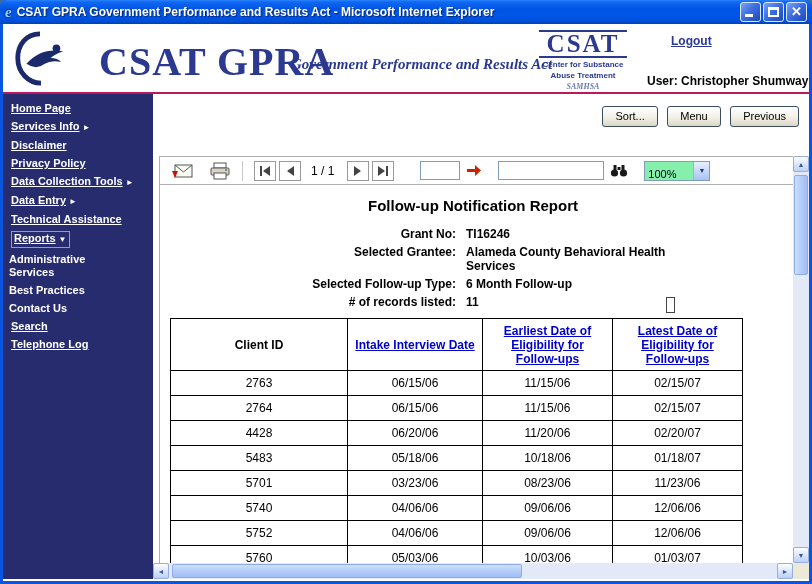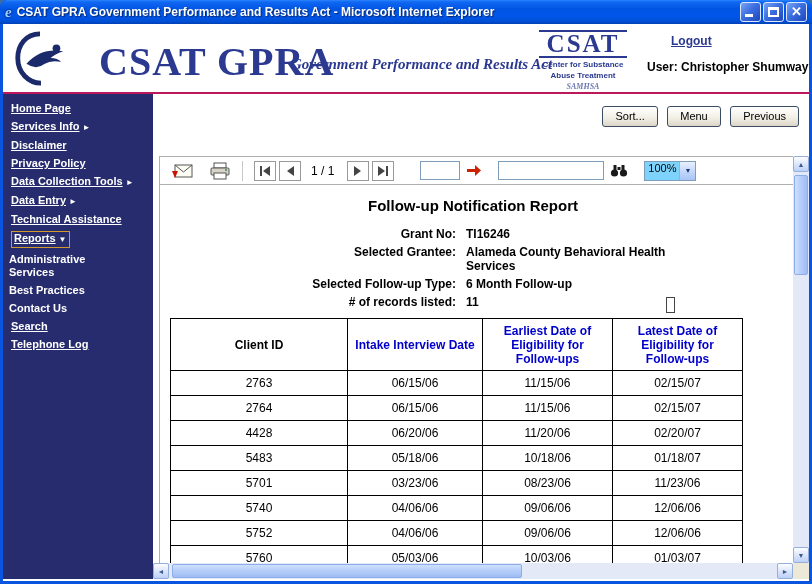--- a/index.html
+++ b/index.html
@@ -28,21 +28,21 @@
   .hhs-logo { position:absolute; left:8px; top:5px; }
   .brand-main { position:absolute; left:96px; top:14px; color:#2b3990; font:bold 40px "Liberation Serif",serif; letter-spacing:1px; }
   .brand-tagline { position:absolute; left:288px; top:32px; color:#2b3990; font:italic bold 15px "Liberation Serif",serif; }
   .csat-logo { position:absolute; left:536px; top:6px; width:88px; text-align:center; color:#2b3990; }
   .csat-logo .csat-name { font:bold 25px "Liberation Serif",serif; letter-spacing:2px; line-height:24px;
     border-top:2px solid #2b3990; border-bottom:2px solid #2b3990; }
   .csat-logo .csat-sub { font:bold 8px "Liberation Sans",sans-serif; line-height:9px; margin-top:2px; }
   .csat-logo .samhsa { font:italic bold 8px "Liberation Serif",serif; color:#6a7ab0; margin-top:2px; }
   .logout-link { position:absolute; left:668px; top:10px; color:#2b3990; font:bold 12px "Liberation Sans",sans-serif;
     text-decoration:underline; cursor:pointer; }
-  .user-label { position:absolute; left:644px; top:36px; color:#000; font:bold 12px "Liberation Sans",sans-serif; white-space:nowrap; }
+  .user-label { position:absolute; left:644px; top:50px; color:#000; font:bold 12px "Liberation Sans",sans-serif; white-space:nowrap; }
 
   
   .page-body { display:flex; height:485px; }
 
   
   .sidebar { width:150px; background:#272c6e; padding:5px 0 0 0; flex:none; }
   .nav-item { color:#fff; font:bold 11px "Liberation Sans",sans-serif; line-height:13px;
     padding:3px 6px 2px 8px; cursor:pointer; }
   .nav-item .nav-label { text-decoration:underline; }
   .nav-item.sub { padding-left:6px; }
@@ -60,38 +60,38 @@
   
   .viewer { position:absolute; left:6px; top:62px; width:634px; height:407px; border:1px solid #b0b0b0; border-right:none; background:#fff; }
   .viewer-toolbar { height:28px; border-bottom:1px solid #b0b0b0; display:flex; align-items:center; padding:0 8px; background:#fff; }
   .tb-icon { background:none; border:none; cursor:pointer; display:inline-flex; align-items:center; padding:2px; }
   .tb-sep { width:1px; height:20px; background:#c8c8c8; margin:0 8px; }
   .nav-btn { width:22px; height:20px; background:#fff; border:1px solid #9a9a9a; display:inline-flex;
     align-items:center; justify-content:center; margin-left:3px; cursor:pointer; }
   .page-indicator { font:12px "Liberation Sans",sans-serif; color:#000; margin:0 10px; }
   .goto-input { width:40px; height:19px; border:1px solid #7f9db9; margin-left:26px; font:11px "Liberation Sans",sans-serif; padding:0 2px; }
   .find-input { width:106px; height:19px; border:1px solid #7f9db9; margin-left:14px; font:11px "Liberation Sans",sans-serif; padding:0 2px; }
-  .zoom-select { margin-left:14px; width:52px; height:20px; border:1px solid #7f9db9; background:#7dd3fc;
-    display:inline-flex; align-items:flex-start; cursor:pointer; }
+  .zoom-select { margin-left:14px; width:66px; height:20px; border:1px solid #7f9db9; background:#86efac;
+    display:inline-flex; align-items:flex-end; cursor:pointer; }
   .zoom-select .zoom-text { flex:1; font:11px "Liberation Sans",sans-serif; padding-left:3px; }
   .zoom-arrow-btn { width:16px; height:18px; background:linear-gradient(180deg,#e8f0fe 0%,#c6d8fb 50%,#a8c4f5 100%);
     border-left:1px solid #9ab0d8; color:#1c3a78; font-size:7px; display:flex; align-items:center; justify-content:center; }
 
   
   .report-page { position:relative; height:378px; overflow:hidden; padding:12px 0 0 8px; background:#fff; }
   .report-title { text-align:center; font:bold 15px "Liberation Sans",sans-serif; color:#000; width:610px; }
   .fields { display:grid; grid-template-columns:288px 225px; column-gap:10px; row-gap:4px;
     font:bold 12px "Liberation Sans",sans-serif; margin-top:13px; }
   .f-label { text-align:right; }
 
   table.report-table { border-collapse:collapse; margin-top:9px; margin-left:2px; }
   .report-table th, .report-table td { border:1px solid #000; text-align:center; vertical-align:middle;
     font:12px "Liberation Sans",sans-serif; color:#000; }
   .report-table th { height:52px; font-weight:bold; padding:2px 6px; }
-  .report-table th.link { color:#0000cc; cursor:pointer; }
+  .report-table th.link { color:#0000cc; text-decoration:underline; cursor:pointer; }
   .report-table td { height:25px; }
   .stray-cursor { position:absolute; left:506px; top:112px; width:9px; height:16px; border:1px solid #444; background:#fff; }
 
   
   .vscroll { position:absolute; right:0; top:62px; width:16px; height:407px; background:#e4e9f7; }
   .hscroll { position:absolute; left:0; bottom:0; height:16px; width:640px; background:#e4e9f7; }
   .sb-btn { position:absolute; width:16px; height:16px; border:1px solid #95aedc; border-radius:2px;
     background:linear-gradient(180deg,#fdfdff 0%,#d8e4fb 55%,#bcd0f8 100%);
     display:flex; align-items:center; justify-content:center; font-size:7px; color:#3c5a8c; cursor:pointer; }
   .vscroll .up { top:0; left:0; } .vscroll .down { bottom:0; left:0; }

